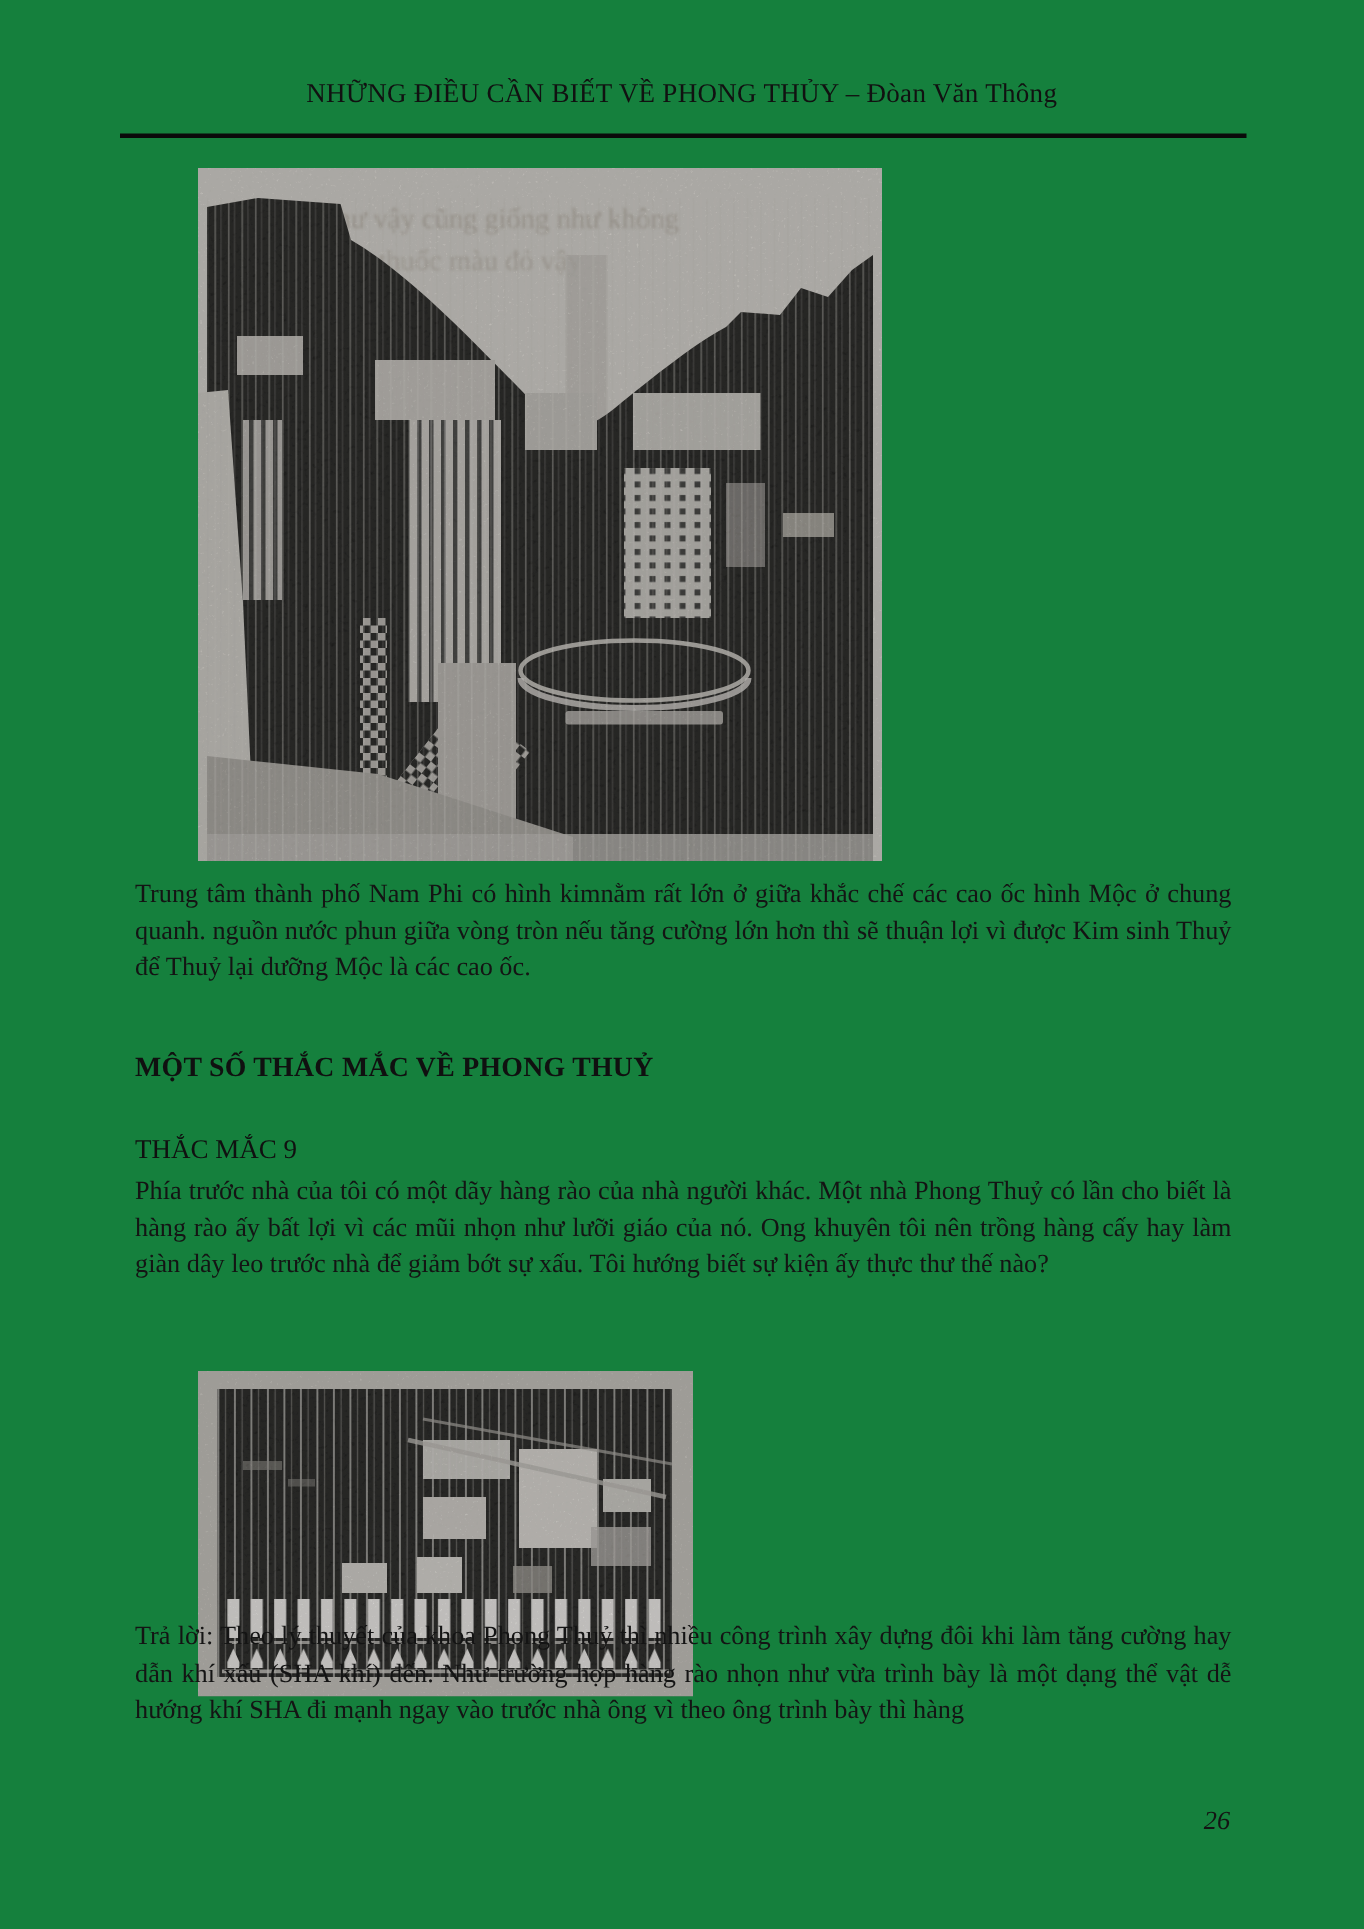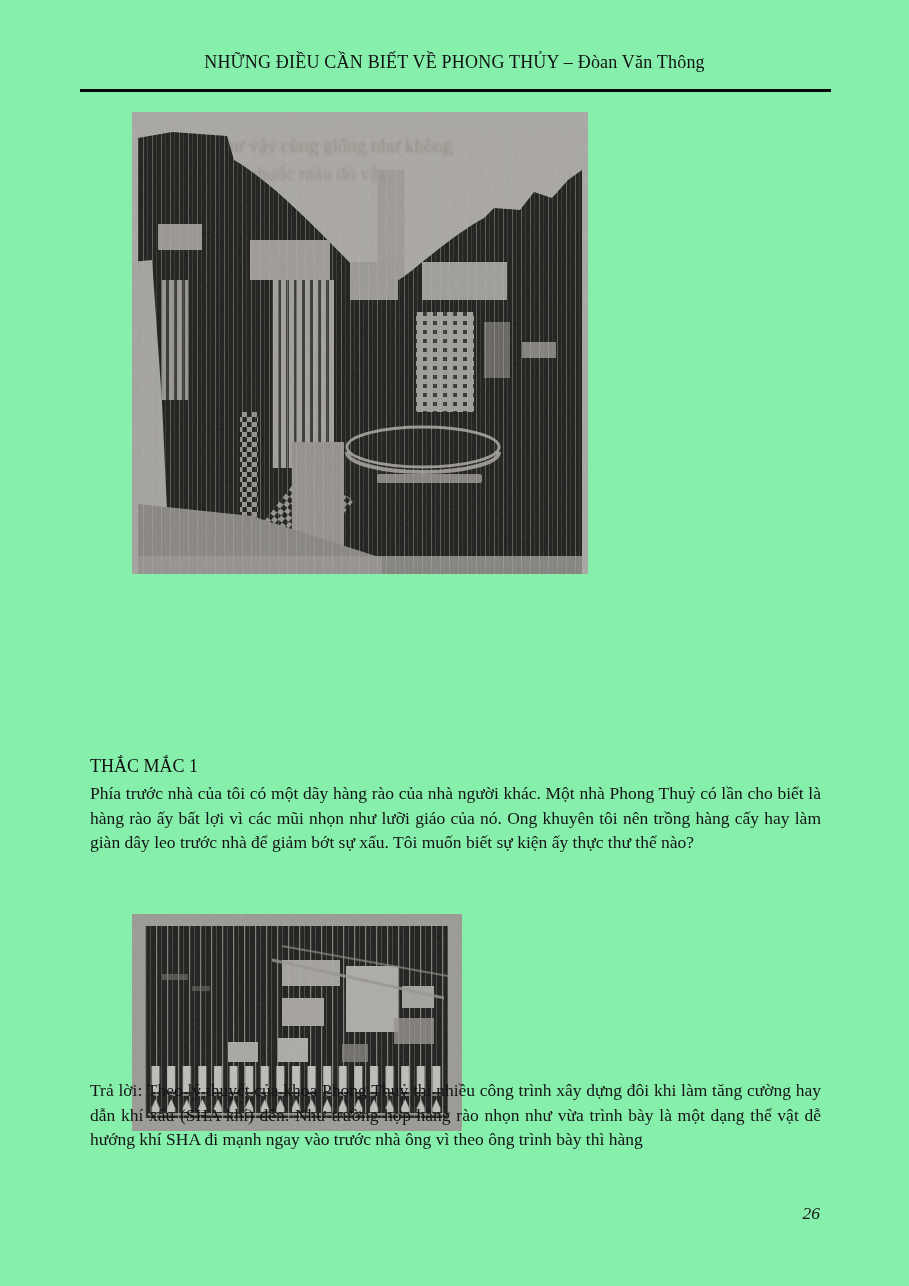--- a/index.html
+++ b/index.html
@@ -1,20 +1,20 @@
 <!DOCTYPE html>
 <html><head>
 <meta charset="utf-8">
 <style>
   html,body { margin:0; padding:0; background:#e8e8e8; }
   .page {
     position:relative;
     width:909px; height:1286px;
     margin:0 auto;
-    background:#86efac;
+    background:#15803d;
     font-family:"Liberation Serif","DejaVu Serif",serif;
     color:#1a1a1a;
     overflow:hidden;
   }
   .header-title {
     position:absolute; top:52px; left:0; width:100%;
     text-align:center;
     font-size:18px; letter-spacing:.2px;
     color:#111;
   }
@@ -125,24 +125,26 @@
 
       <path d="M6,392 L120,404 L250,446 L250,462 L6,462 Z" fill="#a09d97"></path>
       <rect x="6" y="444" width="444" height="18" fill="#b4b1ab" opacity="0.85"></rect>
 
       <rect x="6" y="20" width="444" height="442" fill="url(#streaks1)" opacity="0.55"></rect>
       <rect x="0" y="0" width="456" height="462" filter="url(#grainW1)" opacity="0.10"></rect>
       <rect x="0" y="0" width="456" height="462" filter="url(#grainB1)" opacity="0.18"></rect>
     </svg>
   </figure>
 
+  <p class="body-text" id="caption">Trung tâm thành phố Nam Phi có hình kimnằm rất lớn ở giữa khắc chế các cao ốc hình Mộc ở chung quanh. nguồn nước phun giữa vòng tròn nếu tăng cường lớn hơn thì sẽ thuận lợi vì được Kim sinh Thuỷ để Thuỷ lại dưỡng Mộc là các cao ốc.</p>
 
-  <h3 class="subsection-heading">THẮC MẮC 1</h3>
+  <h2 class="section-heading">MỘT SỐ THẮC MẮC VỀ PHONG THUỶ</h2>
+  <h3 class="subsection-heading">THẮC MẮC 9</h3>
 
-  <p class="body-text" id="question">Phía trước nhà của tôi có một dãy hàng rào của nhà người khác. Một nhà Phong Thuỷ có lần cho biết là hàng rào ấy bất lợi vì các mũi nhọn như lưỡi giáo của nó. Ong khuyên tôi nên trồng hàng cấy hay làm giàn dây leo trước nhà để giảm bớt sự xấu. Tôi muốn biết sự kiện ấy thực thư thế nào?</p>
+  <p class="body-text" id="question">Phía trước nhà của tôi có một dãy hàng rào của nhà người khác. Một nhà Phong Thuỷ có lần cho biết là hàng rào ấy bất lợi vì các mũi nhọn như lưỡi giáo của nó. Ong khuyên tôi nên trồng hàng cấy hay làm giàn dây leo trước nhà để giảm bớt sự xấu. Tôi hướng biết sự kiện ấy thực thư thế nào?</p>
 
   <figure class="photo" id="photo-fence">
     <svg width="330" height="217" viewBox="0 0 330 217" xmlns="http://www.w3.org/2000/svg">
       <defs>
         <filter id="grainB2" x="0%" y="0%" width="100%" height="100%">
           <feTurbulence type="fractalNoise" baseFrequency="0.6" numOctaves="3" stitchTiles="stitch"></feTurbulence>
           <feColorMatrix type="matrix" values="0 0 0 0 0  0 0 0 0 0  0 0 0 0 0  0.8 0.8 0.8 0 0"></feColorMatrix>
         </filter>
         <filter id="grainW2" x="0%" y="0%" width="100%" height="100%">
           <feTurbulence type="fractalNoise" baseFrequency="0.4" numOctaves="3" stitchTiles="stitch"></feTurbulence>

